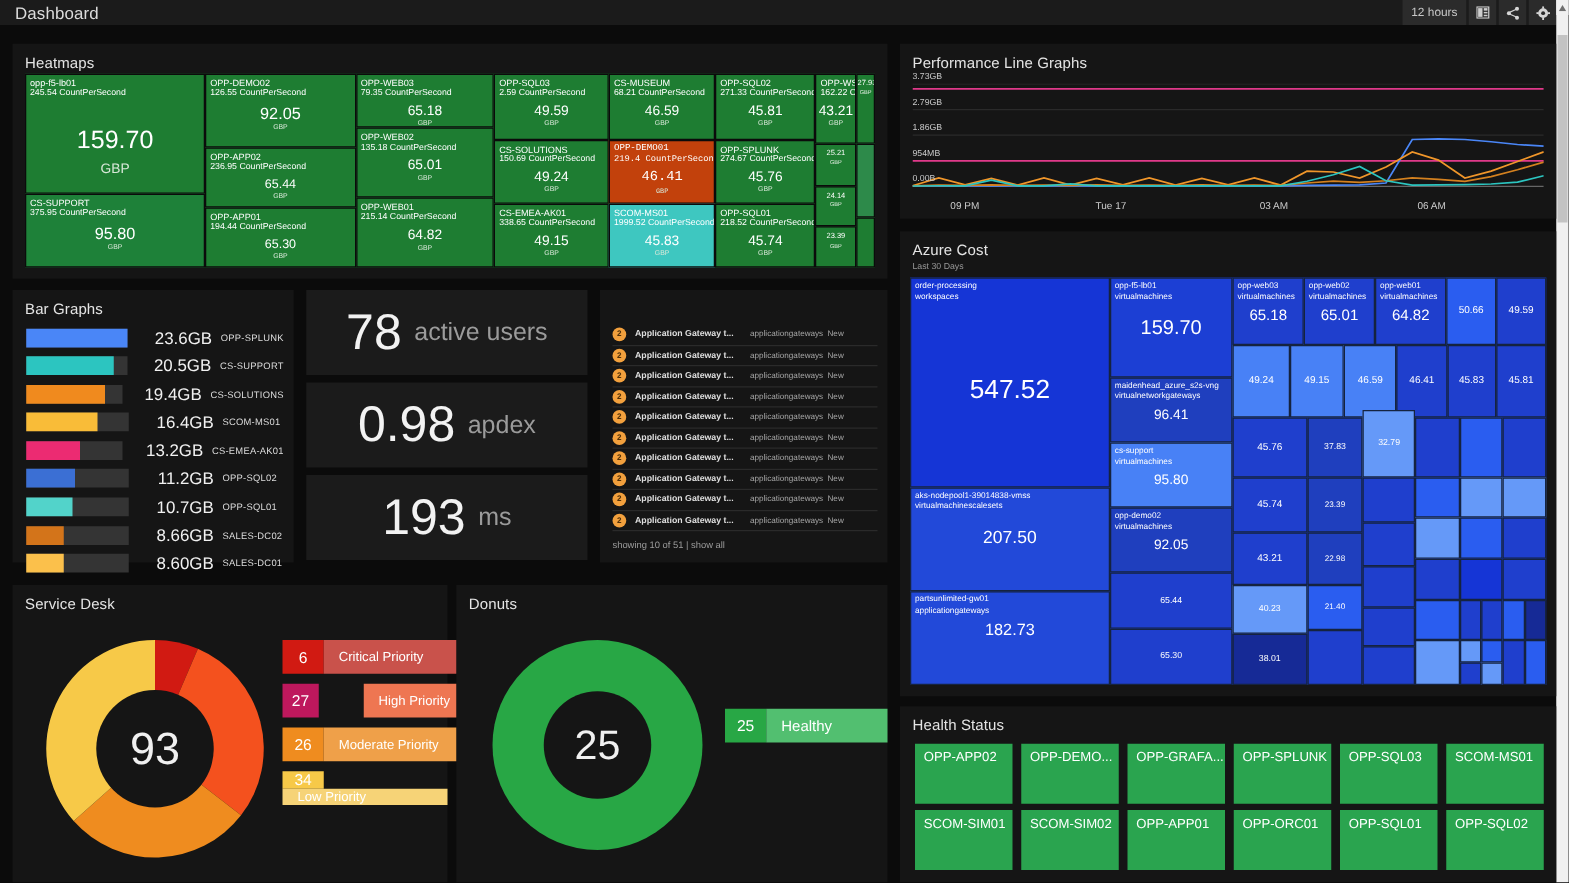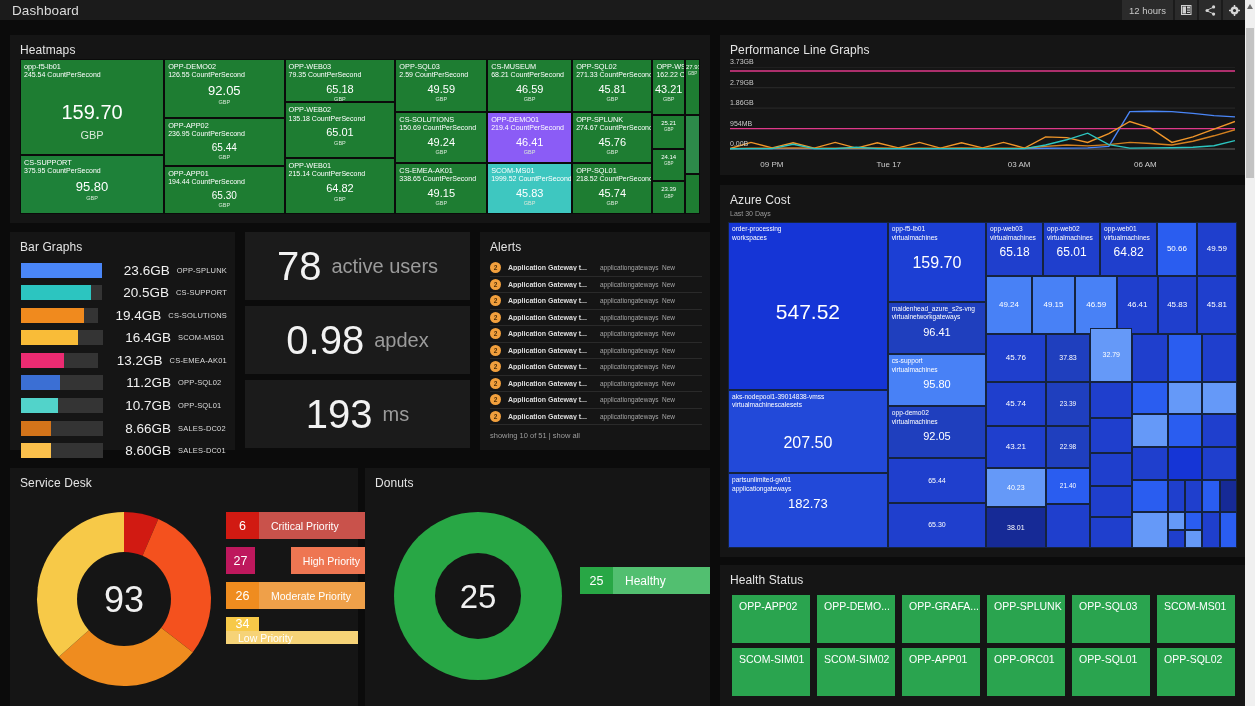--- a/index.html
+++ b/index.html
@@ -276,21 +276,21 @@
           <div class="hm-metric">338.65 CountPerSecond</div>
           <div class="hm-val" style="font-size:11px;margin-top:4px;">49.15</div>
           <div class="hm-unit" style="font-size:5.5px;margin-top:1px;">GBP</div>
         </div>
         <div class="hm-cell" style="left: 68.7%; top: 0%; width: 12.5%; height: 34%; background: rgb(30, 125, 50);">
           <div class="hm-name">CS-MUSEUM</div>
           <div class="hm-metric">68.21 CountPerSecond</div>
           <div class="hm-val" style="font-size:11px;margin-top:4px;">46.59</div>
           <div class="hm-unit" style="font-size:5.5px;margin-top:1px;">GBP</div>
         </div>
-        <div class="hm-cell" style="left: 68.7%; top: 34%; width: 12.5%; height: 33%; background: #8b5cf6;">
+        <div class="hm-cell" style="left: 68.7%; top: 34%; width: 12.5%; height: 33%; background: #c2410c; font-family: Liberation Mono, monospace;">
           <div class="hm-name">OPP-DEMO01</div>
           <div class="hm-metric">219.4 CountPerSecond</div>
           <div class="hm-val" style="font-size:11px;margin-top:4px;">46.41</div>
           <div class="hm-unit" style="font-size:5.5px;margin-top:1px;">GBP</div>
         </div>
         <div class="hm-cell" style="left: 68.7%; top: 67%; width: 12.5%; height: 33%; background: rgb(62, 199, 192);">
           <div class="hm-name">SCOM-MS01</div>
           <div class="hm-metric">1999.52 CountPerSecond</div>
           <div class="hm-val" style="font-size:11px;margin-top:4px;">45.83</div>
           <div class="hm-unit" style="font-size:5.5px;margin-top:1px;">GBP</div>
@@ -416,21 +416,20 @@
   <div class="stat" id="stat1">
     <span class="stat-num">0.98</span>
     <span class="stat-unit">apdex</span>
   </div>
   <div class="stat" id="stat2">
     <span class="stat-num">193</span>
     <span class="stat-unit">ms</span>
   </div>
 
   <div class="panel" id="alerts">
-    <div class="panel-title">Alerts</div>
     <div class="alert-list" id="alert-list">
         <div class="alert-row">
           <div class="alert-badge">2</div>
           <div class="alert-title">Application Gateway t...</div>
           <div class="alert-type">applicationgateways</div>
           <div class="alert-state">New</div>
         </div>
         <div class="alert-row">
           <div class="alert-badge">2</div>
           <div class="alert-title">Application Gateway t...</div>
@@ -575,21 +574,21 @@
     <div class="panel-sub">Last 30 Days</div>
     <div class="tm-wrap" id="tm-wrap">
         <div class="tm-cell" style="left: 0%; top: 0%; width: 31.4%; height: 51.5%; background: rgb(21, 53, 214);">
           <div class="tm-name">order-processing</div>
           <div class="tm-type">workspaces</div>
           <div class="tm-val" style="font-size:21px;margin-top:58px;">547.52</div>
         </div>
         <div class="tm-cell" style="left: 0%; top: 51.5%; width: 31.4%; height: 25.5%; background: rgb(34, 73, 217);">
           <div class="tm-name">aks-nodepool1-39014838-vmss</div>
           <div class="tm-type">virtualmachinescalesets</div>
-          <div class="tm-val" style="font-size:16px;margin-top:24px;">207.50</div>
+          <div class="tm-val" style="font-size:14px;margin-top:12px;">207.50</div>
         </div>
         <div class="tm-cell" style="left: 0%; top: 77%; width: 31.4%; height: 23%; background: rgb(34, 73, 217);">
           <div class="tm-name">partsunlimited-gw01</div>
           <div class="tm-type">applicationgateways</div>
           <div class="tm-val" style="font-size:13px;margin-top:4px;">182.73</div>
         </div>
         <div class="tm-cell" style="left: 31.4%; top: 0%; width: 19.3%; height: 24.5%; background: rgb(28, 63, 212);">
           <div class="tm-name">opp-f5-lb01</div>
           <div class="tm-type">virtualmachines</div>
           <div class="tm-val" style="font-size:16px;margin-top:12px;">159.70</div>

